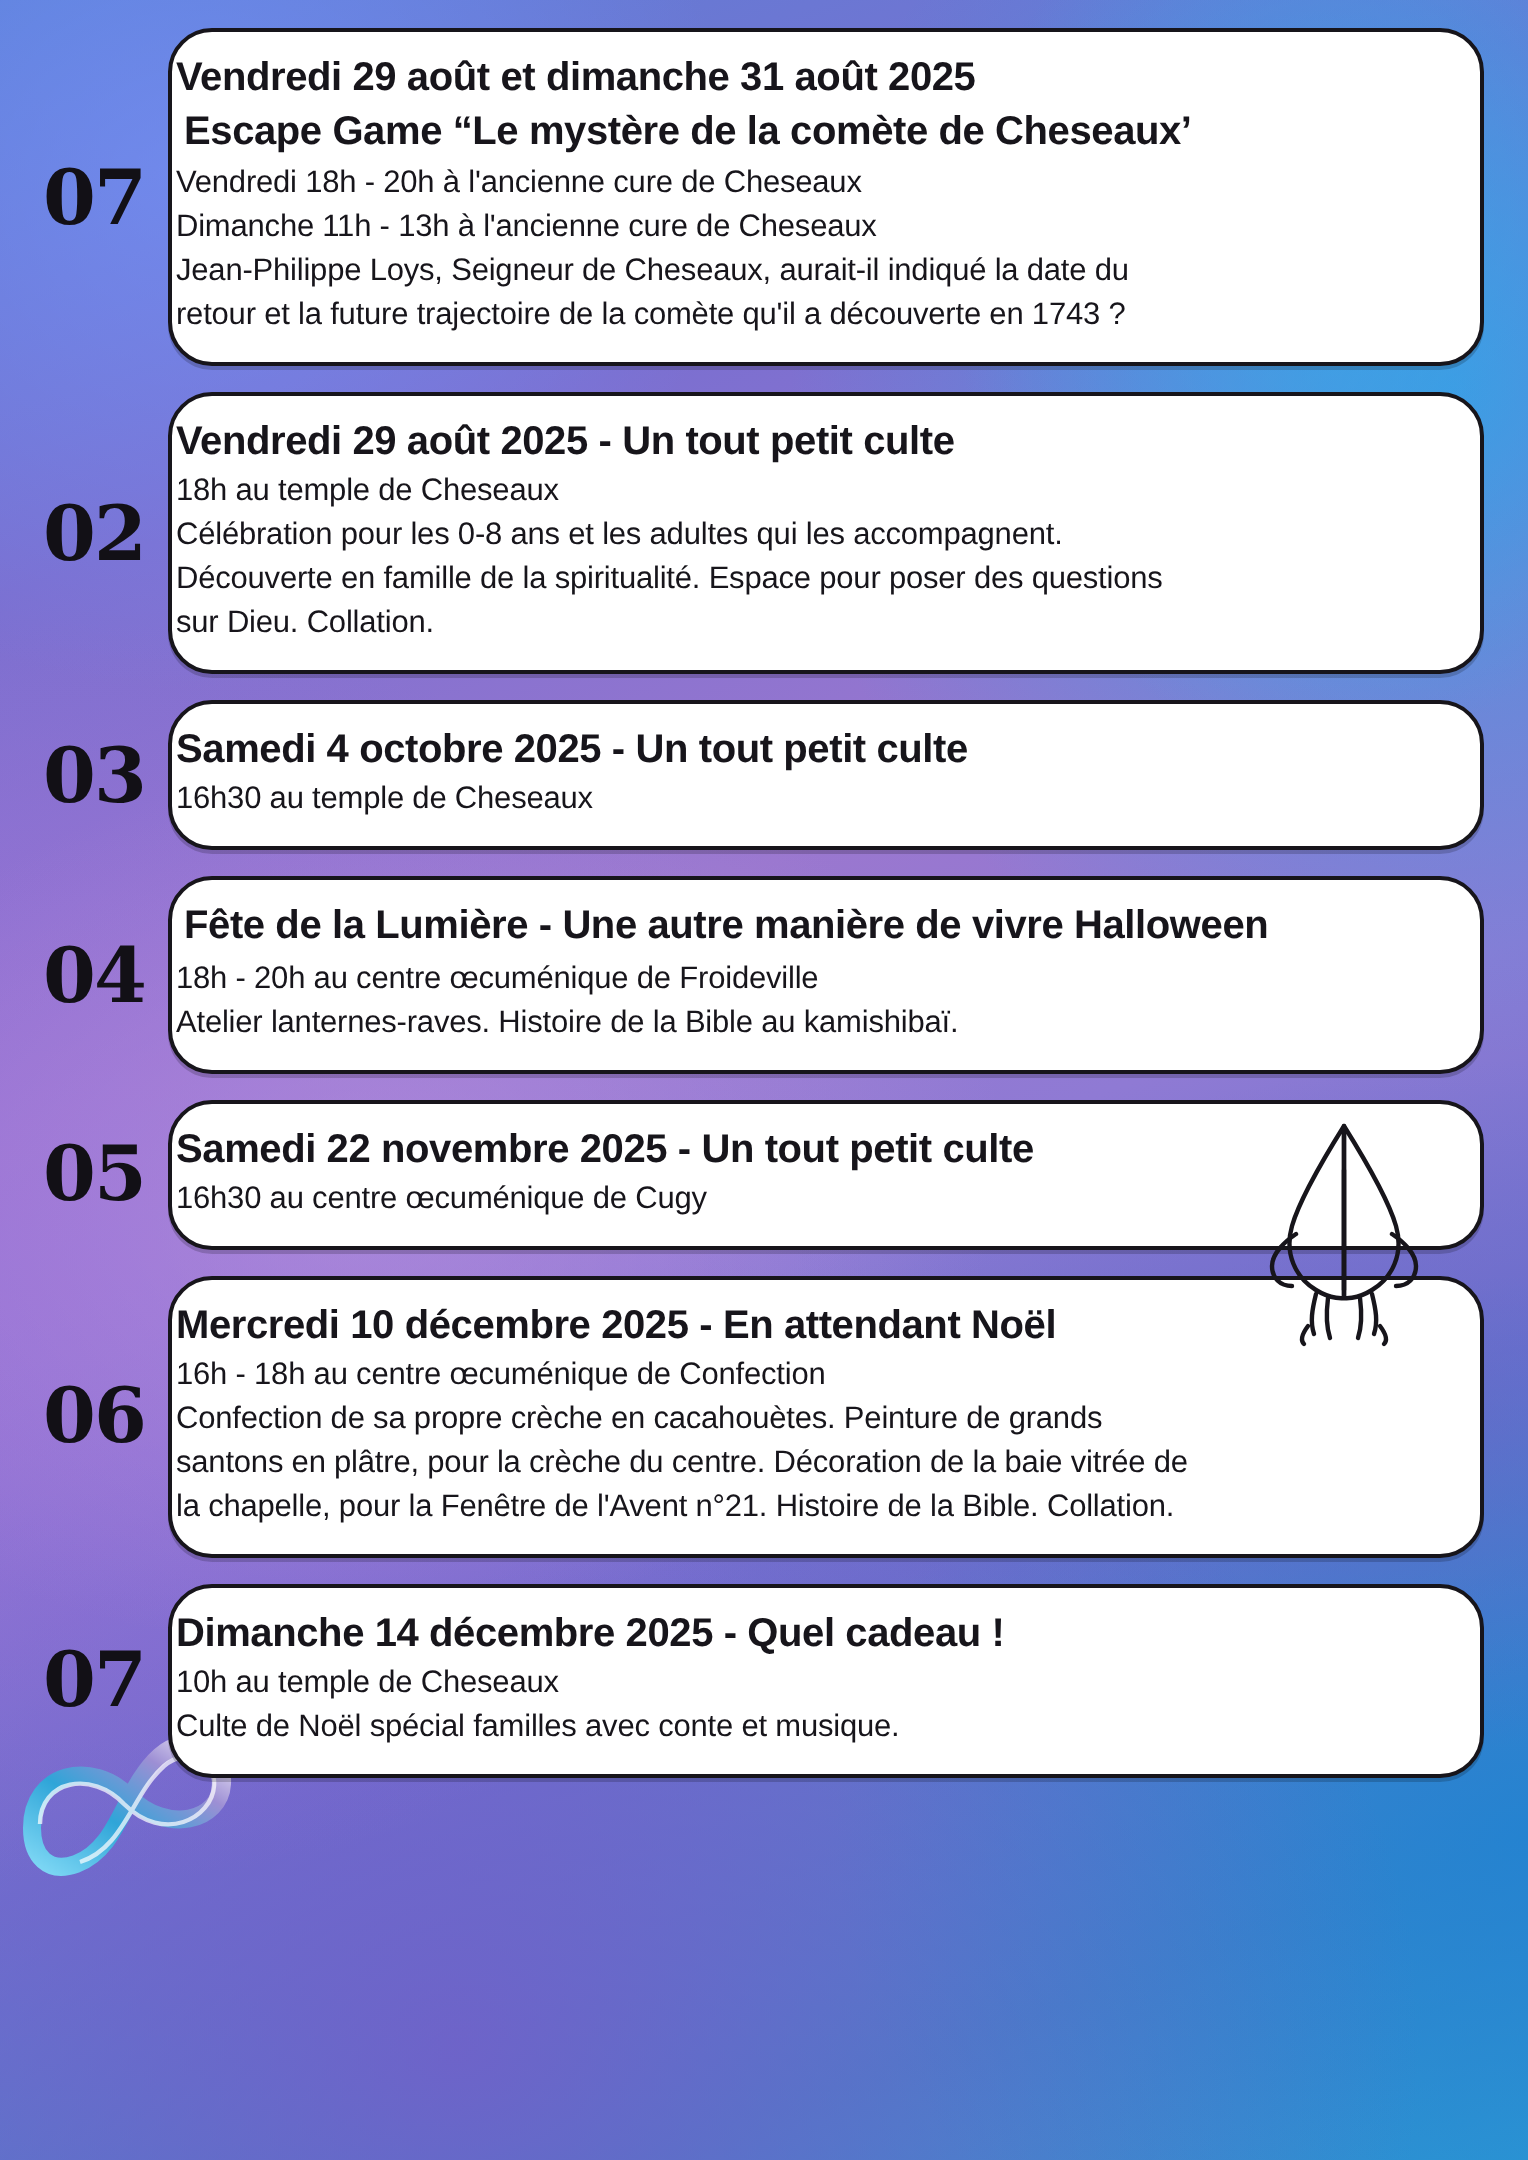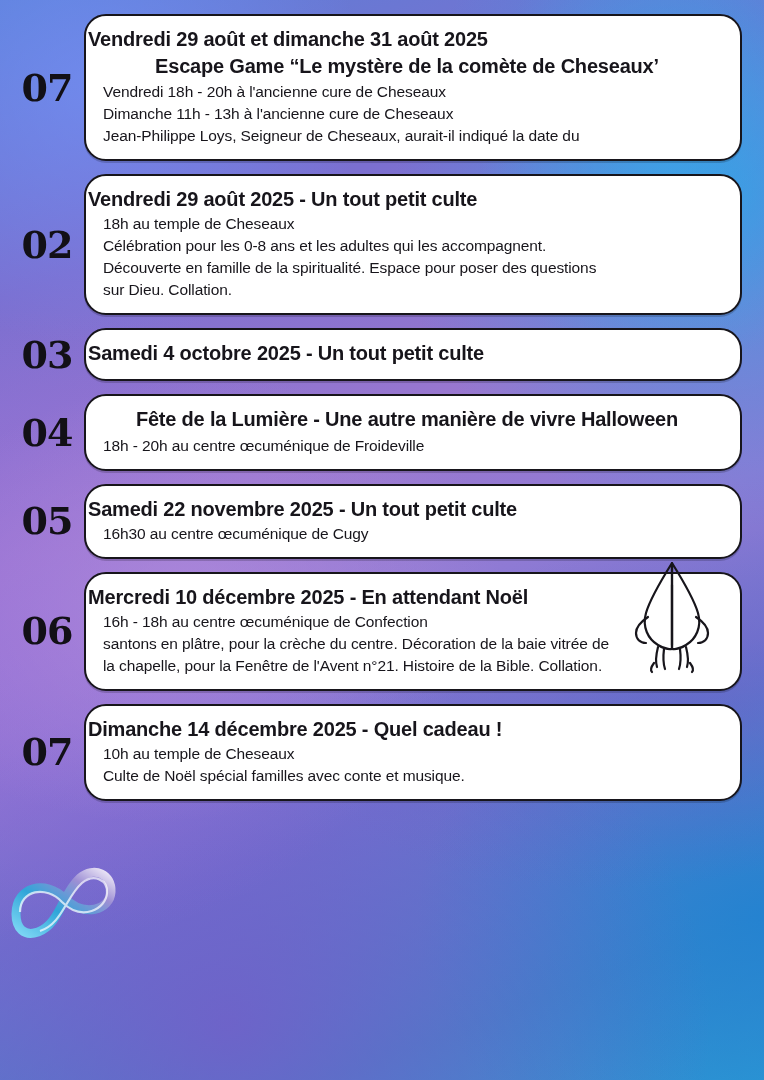--- a/index.html
+++ b/index.html
@@ -91,27 +91,25 @@
     line-height: 1.3;
     margin-bottom: 1px;
   }
   .l-sub {
     font-size: 20px;
     font-weight: bold;
     letter-spacing: -0.2px;
     line-height: 1.32;
     margin-bottom: 2px;
     padding-left: 4px;
-    text-align: center;
   }
   .l-body {
     font-size: 15.5px;
     line-height: 1.42;
     letter-spacing: -0.1px;
-    margin-left: 15px;
   }
 
   
   .ribbon {
     position: absolute;
     z-index: 2;
     pointer-events: none;
   }
   .ribbon-top {
     right: 14px;
@@ -185,62 +183,66 @@
   <div class="items">
 
     <div class="item">
       <div class="num">07</div>
       <div class="card">
         <div class="line l-title">Vendredi 29 août et dimanche 31 août 2025</div>
         <div class="line l-sub">Escape Game “Le mystère de la comète de Cheseaux’</div>
         <div class="line l-body">Vendredi 18h - 20h à l'ancienne cure de Cheseaux</div>
         <div class="line l-body">Dimanche 11h - 13h à l'ancienne cure de Cheseaux</div>
         <div class="line l-body">Jean-Philippe Loys, Seigneur de Cheseaux, aurait-il indiqué la date du</div>
+        <div class="line l-body">retour et la future trajectoire de la comète qu'il a découverte en 1743 ?</div>
       </div>
     </div>
 
     <div class="item">
       <div class="num">02</div>
       <div class="card">
         <div class="line l-title">Vendredi 29 août 2025 - Un tout petit culte</div>
         <div class="line l-body"> 18h au temple de Cheseaux</div>
         <div class="line l-body">Célébration pour les 0-8 ans et les adultes qui les accompagnent.</div>
         <div class="line l-body">Découverte en famille de la spiritualité. Espace pour poser des questions</div>
         <div class="line l-body">sur Dieu. Collation.</div>
       </div>
     </div>
 
     <div class="item">
       <div class="num">03</div>
       <div class="card">
         <div class="line l-title">Samedi 4 octobre 2025 - Un tout petit culte</div>
+        <div class="line l-body">16h30 au temple de Cheseaux</div>
       </div>
     </div>
 
     <div class="item">
       <div class="num">04</div>
       <div class="card">
         <div class="line l-sub">Fête de la Lumière - Une autre manière de vivre Halloween</div>
         <div class="line l-body">18h - 20h au centre œcuménique de Froideville</div>
+        <div class="line l-body">Atelier lanternes-raves. Histoire de la Bible au kamishibaï.</div>
       </div>
     </div>
 
     <div class="item">
       <div class="num">05</div>
       <div class="card">
         <div class="line l-title">Samedi 22 novembre 2025 - Un tout petit culte</div>
         <div class="line l-body">16h30 au centre œcuménique de Cugy</div>
       </div>
     </div>
 
     <div class="item">
       <div class="num">06</div>
       <div class="card">
         <div class="line l-title">Mercredi 10 décembre 2025 - En attendant Noël</div>
         <div class="line l-body">16h - 18h au centre œcuménique de Confection</div>
+        <div class="line l-body"> Confection de sa propre crèche en cacahouètes. Peinture de grands</div>
         <div class="line l-body">santons en plâtre, pour la crèche du centre. Décoration de la baie vitrée de</div>
         <div class="line l-body">la chapelle, pour la Fenêtre de l'Avent n°21. Histoire de la Bible. Collation.</div>
       </div>
     </div>
 
     <div class="item">
       <div class="num">07</div>
       <div class="card">
         <div class="line l-title">Dimanche 14 décembre 2025 - Quel cadeau !</div>
         <div class="line l-body">10h au temple de Cheseaux</div>

